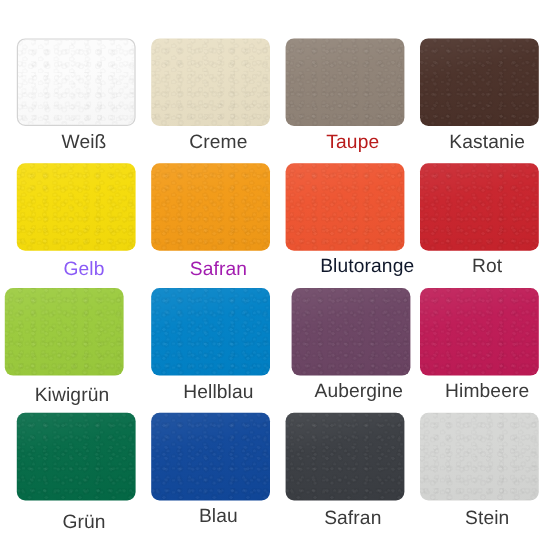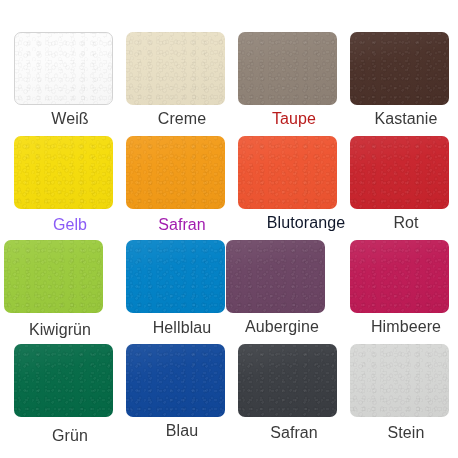--- a/index.html
+++ b/index.html
@@ -116,21 +116,21 @@
       <div class="swatch-label" style="color: rgb(58, 58, 58);">Rot</div>
     </div>
     <div class="swatch-cell" style="left: 4px; top: 240px;">
       <div class="swatch-chip" style="width: 99px; height: 73px; border-radius: 7px; background: rgb(154, 202, 60);"></div>
       <div class="swatch-label" style="color: rgb(58, 58, 58); margin-top: 8px;">Kiwigrün</div>
     </div>
     <div class="swatch-cell" style="left: 126px; top: 240px;">
       <div class="swatch-chip" style="width: 99px; height: 73px; border-radius: 7px; background: rgb(0, 129, 198);"></div>
       <div class="swatch-label" style="color: rgb(58, 58, 58); margin-top: 6px;">Hellblau</div>
     </div>
-    <div class="swatch-cell" style="left: 226px; top: 240px;">
+    <div class="swatch-cell" style="left: 243px; top: 240px;">
       <div class="swatch-chip" style="width: 99px; height: 73px; border-radius: 7px; background: rgb(107, 68, 99);"></div>
       <div class="swatch-label" style="color: rgb(58, 58, 58);">Aubergine</div>
     </div>
     <div class="swatch-cell" style="left: 350px; top: 240px;">
       <div class="swatch-chip" style="width: 99px; height: 73px; border-radius: 7px; background: rgb(190, 26, 85);"></div>
       <div class="swatch-label" style="color: rgb(58, 58, 58);">Himbeere</div>
     </div>
     <div class="swatch-cell" style="left: 14px; top: 344px;">
       <div class="swatch-chip" style="width: 99px; height: 73px; border-radius: 7px; background: rgb(4, 106, 70);"></div>
       <div class="swatch-label" style="color: rgb(58, 58, 58); margin-top: 10px;">Grün</div>

